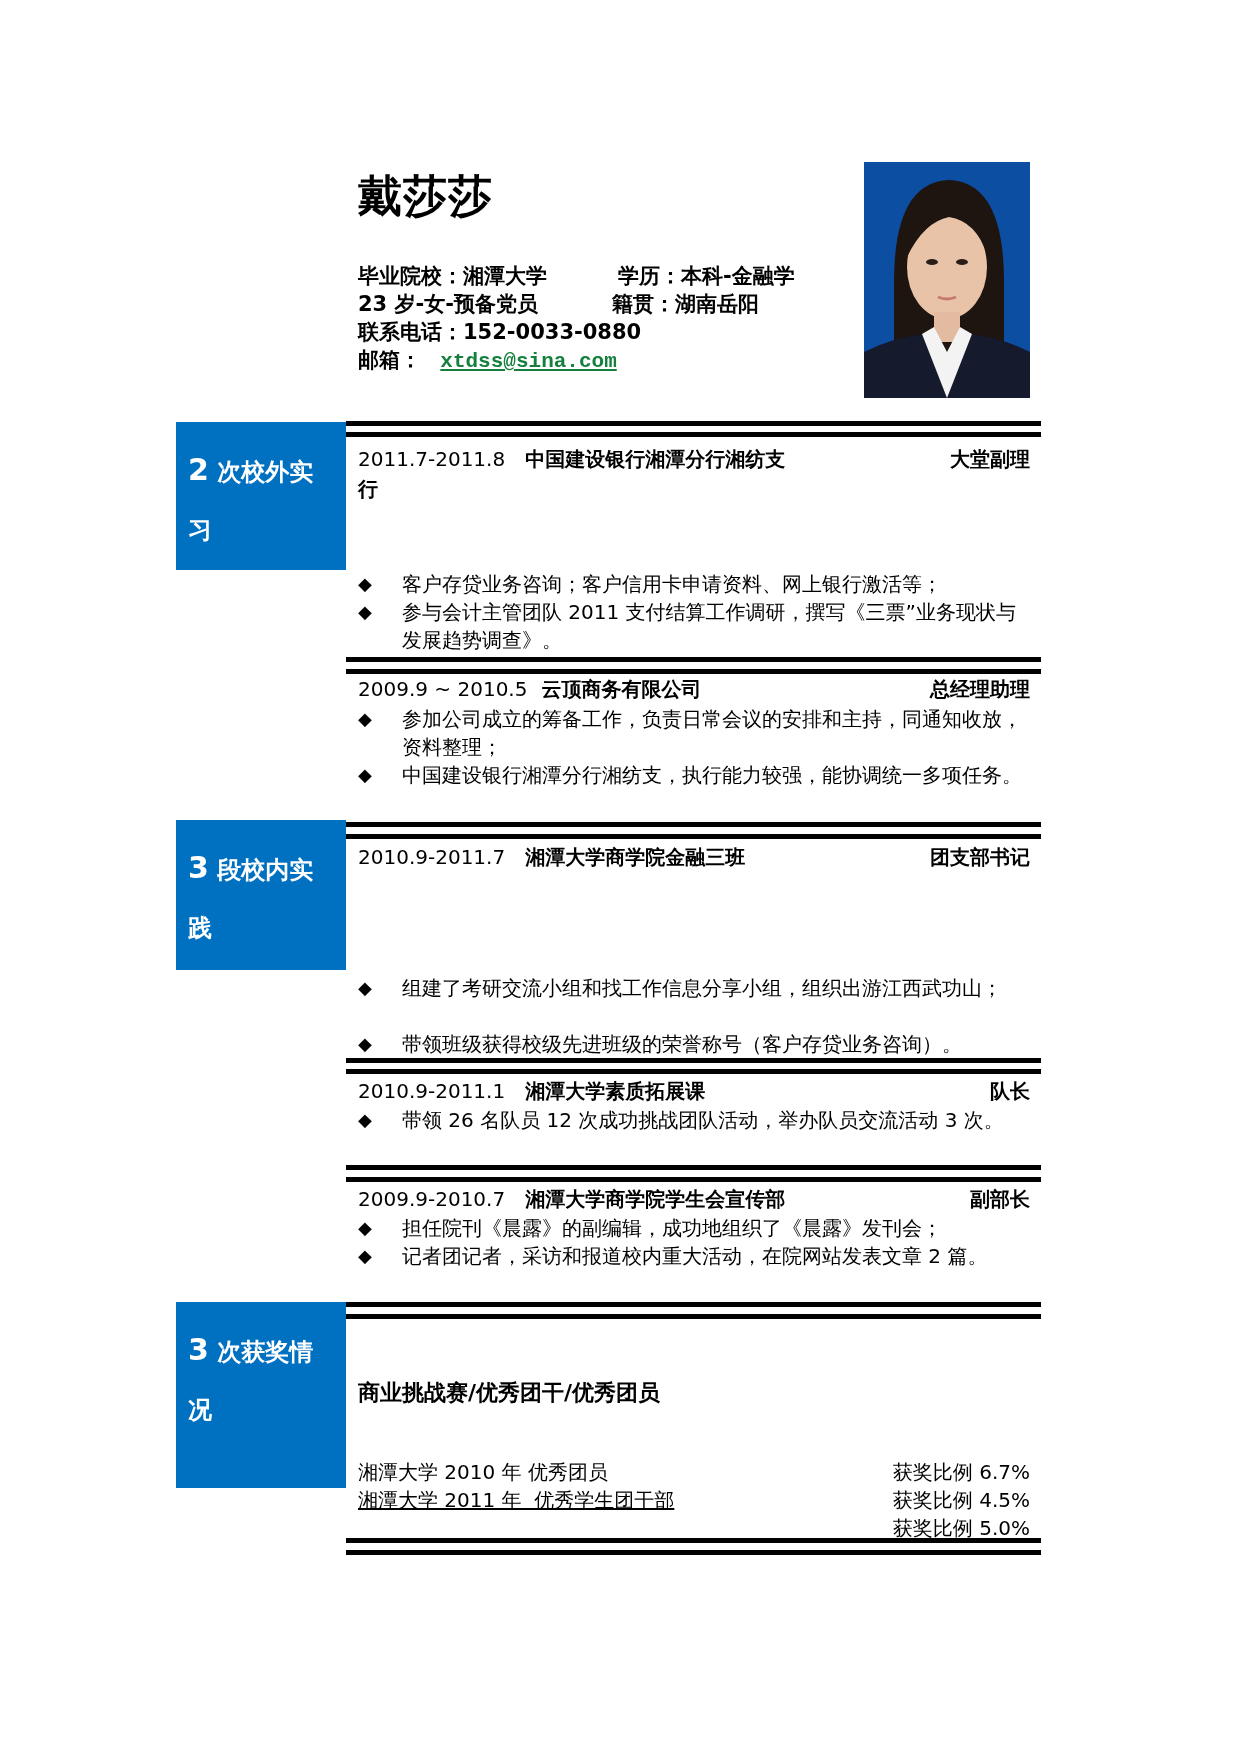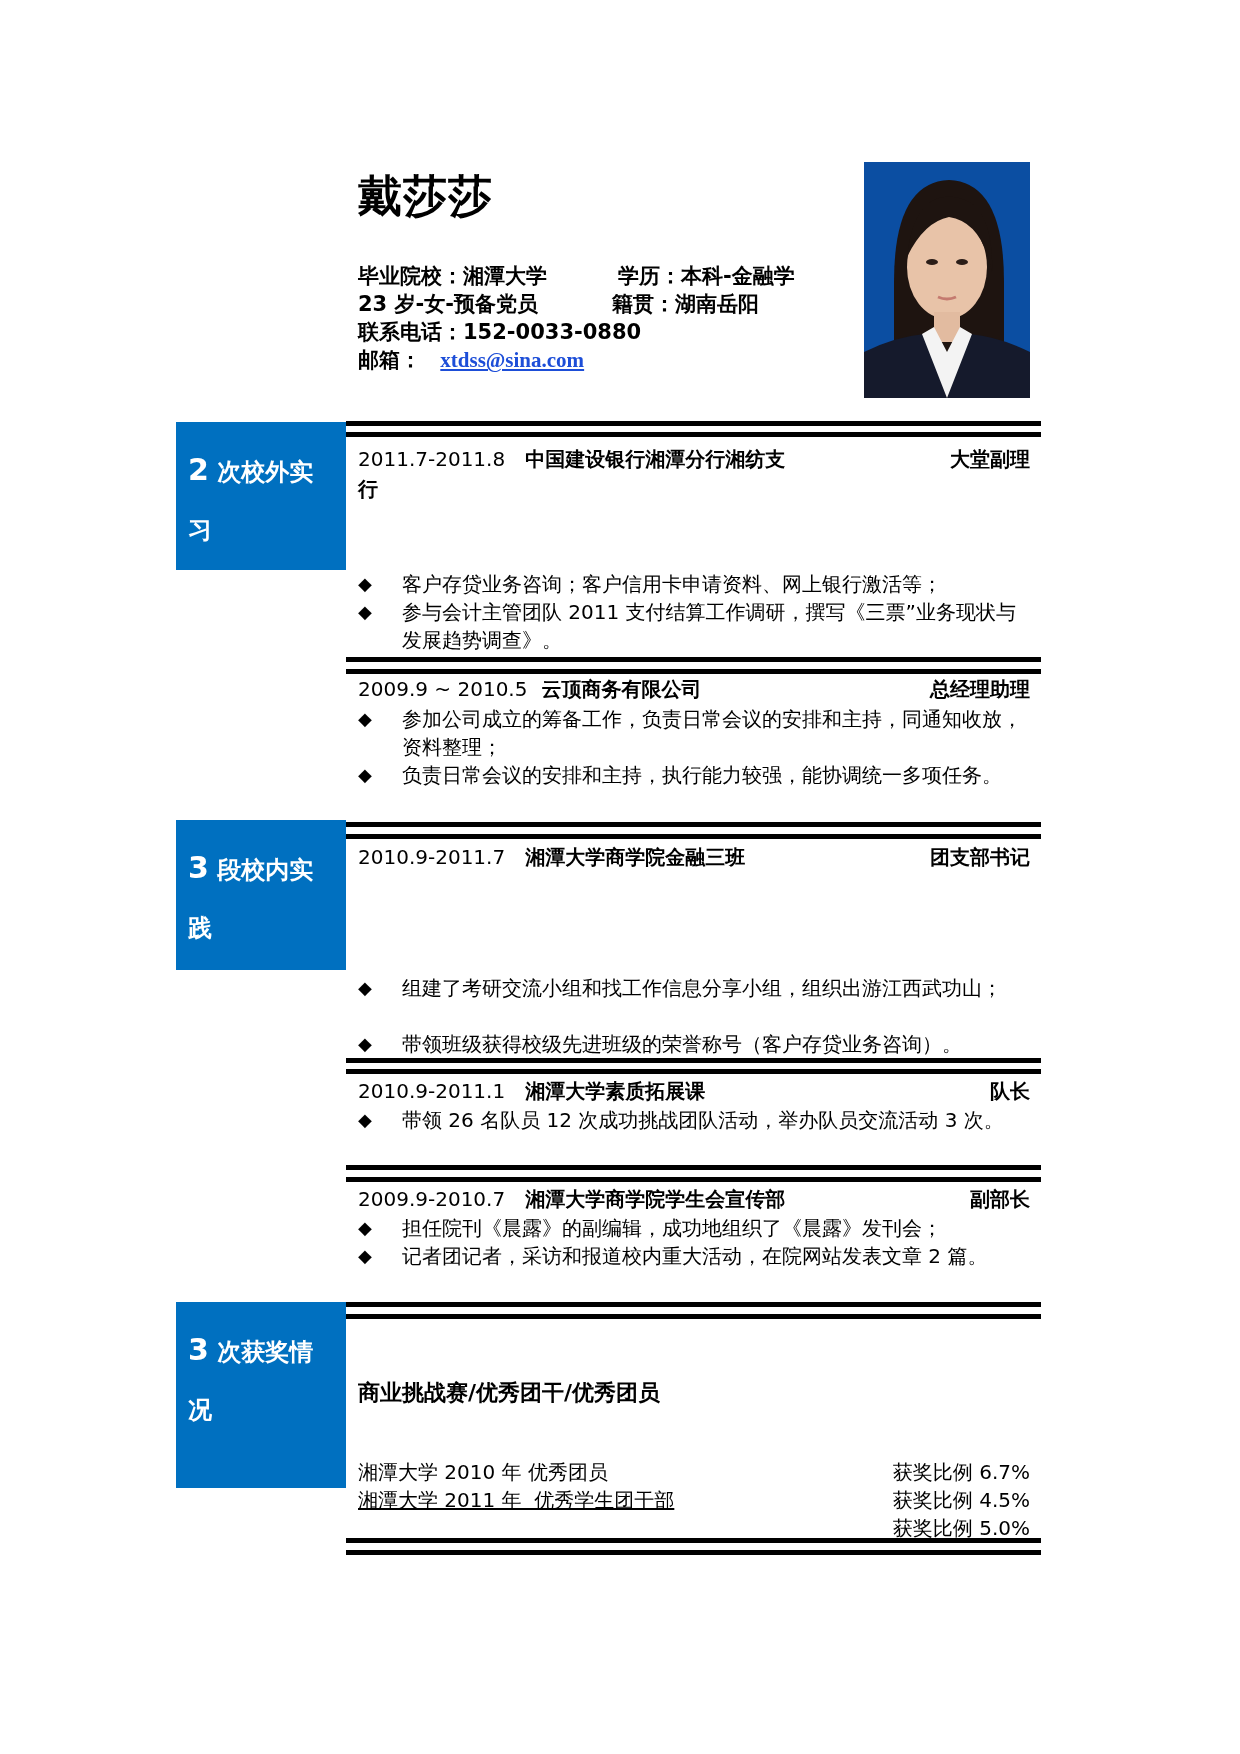--- a/index.html
+++ b/index.html
@@ -1,21 +1,21 @@
 <!DOCTYPE html>
 <html><head>
 <meta charset="utf-8">
 <style>
   html, body { margin:0; padding:0; background:#ffffff; }
   body { width:1240px; height:1754px; position:relative; overflow:hidden;
          font-family:"DejaVu Sans","Liberation Sans",sans-serif; color:#000; }
   .abs { position:absolute; }
   .name { left:358px; top:166px; font-size:44px; font-weight:bold; letter-spacing:1px; line-height:60px; }
   .info { left:358px; font-size:21px; font-weight:bold; line-height:28px; white-space:nowrap; }
-  .info a { color:#1d4ed8; text-decoration:underline; font-family:Liberation Serif, serif; font-weight:bold; font-size:21px; }
+  .info a { color:#15803d; text-decoration:underline; font-family:Liberation Mono, monospace; font-weight:bold; font-size:21px; }
   .photo { left:864px; top:162px; width:166px; height:236px; background:#0a4fa3; overflow:hidden; }
   .side { left:176px; width:170px; background:#0070c0; color:#fff; font-size:24px; font-weight:bold; }
   .side .l1 { position:absolute; left:12px; top:30px; white-space:nowrap; }
   .side .l1 .num { font-size:30px; }
   .side .l2 { position:absolute; left:12px; top:92px; }
   .bar { left:346px; width:695px; height:5px; background:#000; }
   .row { left:358px; width:672px; font-size:20px; line-height:28px; white-space:nowrap; }
   .row .date { display:inline-block; }
   .row .org { font-weight:bold; margin-left:20px; }
   .row .role { position:absolute; right:0; top:0; font-weight:bold; }
@@ -84,21 +84,21 @@
 <div class="abs row" style="top:675px;">
   <span class="date">2009.9 ~ 2010.5</span><span class="org" style="margin-left:14px;">云顶商务有限公司</span>
   <span class="role">总经理助理</span>
 </div>
 <div class="abs bullet" style="top:705px;">
   <span class="dia">◆</span>
   <span class="txt">参加公司成立的筹备工作，负责日常会议的安排和主持，同通知收放，资料整理；</span>
 </div>
 <div class="abs bullet" style="top:761px;">
   <span class="dia">◆</span>
-  <span class="txt">负责日常会议的安排和主持，执行能力较强，能协调统一多项任务。</span>
+  <span class="txt">中国建设银行湘潭分行湘纺支，执行能力较强，能协调统一多项任务。</span>
 </div>
 
 <div class="abs side" style="top:820px; height:150px;">
   <span class="l1"><span class="num">3</span><span> 段校内实</span></span>
   <span class="l2">践</span>
 </div>
 <div class="abs bar" style="top:822px;"></div>
 <div class="abs bar" style="top:834px;"></div>
 
 <div class="abs row" style="top:843px;">

